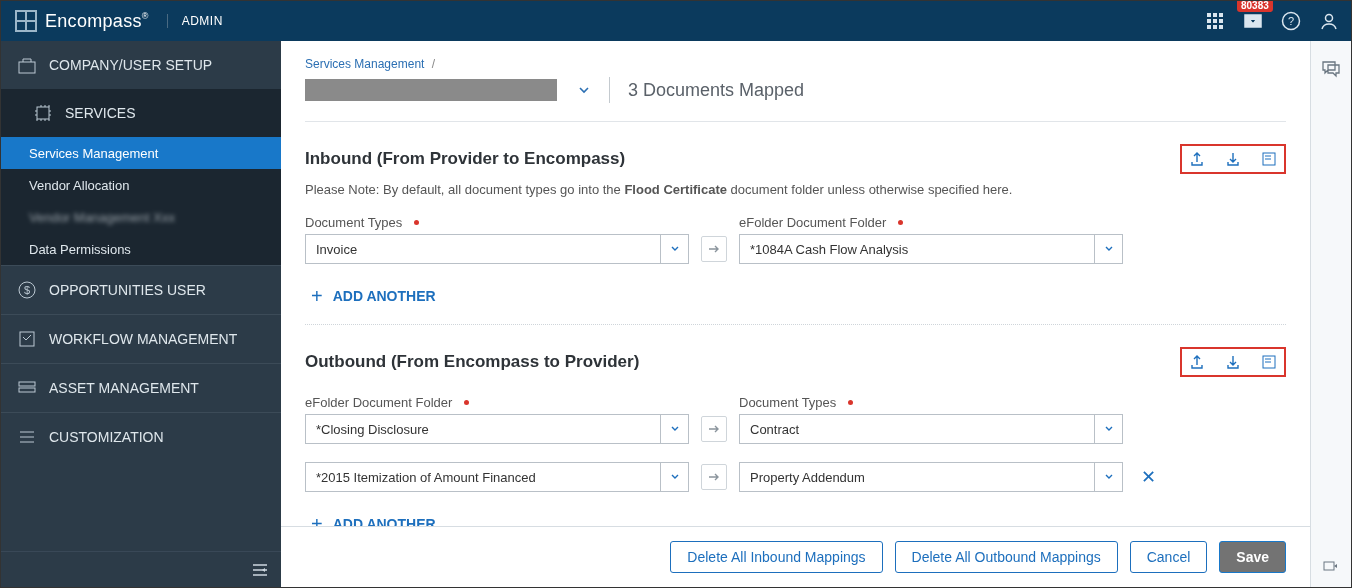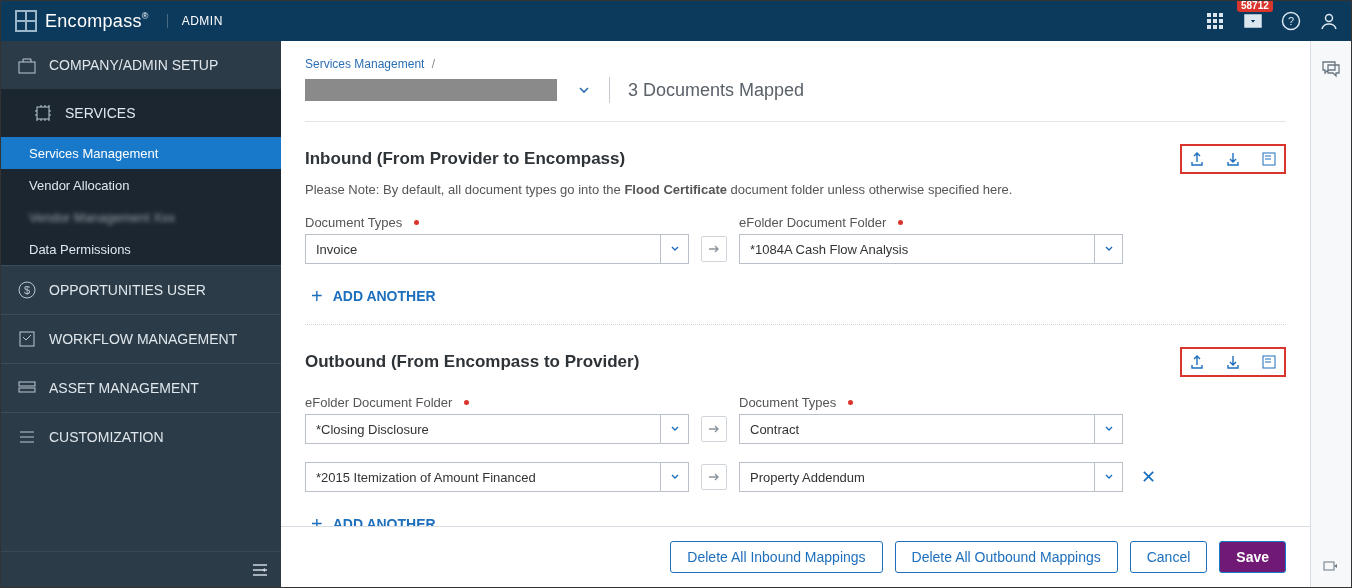--- a/index.html
+++ b/index.html
@@ -73,21 +73,21 @@
   .remove-x { color: #1d6fbd; font-size: 18px; margin-left: 6px; margin-bottom: 4px; cursor: pointer; }
 
   .add-row { display: flex; align-items: center; gap: 10px; color: #1d6fbd; font-weight: 600; font-size: 14px; margin: 22px 0 18px 6px; cursor: pointer; }
   .plus { font-size: 20px; line-height: 1; font-weight: 300; }
   .dotted-sep { border-top: 1px dotted #cfd5da; }
 
   
   .footer { border-top: 1px solid #d7dde2; padding: 14px 24px; display: flex; justify-content: flex-end; gap: 12px; }
   .btn { height: 32px; padding: 0 16px; border-radius: 3px; font-size: 14px; display: flex; align-items: center; cursor: pointer; text-align: right; }
   .btn-outline { border: 1px solid #1d6fbd; color: #1d6fbd; background: #fff; }
-  .btn-primary { background: #701a75; color: #fff; border: 1px solid #1878c9; font-weight: 600; }
+  .btn-primary { background: #737373; color: #fff; border: 1px solid #1878c9; font-weight: 600; }
 
   
   .right-rail { width: 40px; background: #f6f8fa; display: flex; flex-direction: column; align-items: center; padding-top: 18px; gap: 12px; }
   .rail-icon { color: #6a7681; cursor: pointer; }
   .rail-spacer { flex: 1; }
 
   svg { display: block; }
 </style>
 </head>
 <body>
@@ -114,21 +114,21 @@
             <rect x="1" y="7" width="4" height="4"></rect>
             <rect x="7" y="7" width="4" height="4"></rect>
             <rect x="13" y="7" width="4" height="4"></rect>
             <rect x="1" y="13" width="4" height="4"></rect>
             <rect x="7" y="13" width="4" height="4"></rect>
             <rect x="13" y="13" width="4" height="4"></rect>
           </g>
         </svg>
     </div>
     <div class="top-icon inbox-wrap">
-      <span class="inbox-badge">58712</span>
+      <span class="inbox-badge">80383</span>
       <svg width="20" height="16" viewBox="0 0 20 16">
           <path fill="currentColor" d="M2 2h16v12H2z M2 7h5l2 3h2l2-3h5" stroke="currentColor" stroke-width="1.5"></path>
         </svg>
     </div>
     <div class="top-icon">
       <svg width="20" height="20" viewBox="0 0 20 20">
           <circle cx="10" cy="10" r="8.5" stroke="currentColor" stroke-width="1.5" fill="none"></circle>
           <text x="10" y="14" text-anchor="middle" font-size="11" fill="currentColor">?</text>
         </svg>
     </div>
@@ -144,21 +144,21 @@
 <div class="body-row">
 
   <div class="sidebar">
     <div class="side-item top-level">
       <span class="side-icon">
         <svg width="20" height="18" viewBox="0 0 20 18">
             <rect x="2" y="6" width="16" height="11" stroke="currentColor" fill="none"></rect>
             <path d="M6 6V3h8v3" stroke="currentColor" fill="none"></path>
           </svg>
       </span>
-      <span>COMPANY/ADMIN SETUP</span>
+      <span>COMPANY/USER SETUP</span>
     </div>
 
     <div class="side-item top-level expanded" style="padding-left:32px;">
       <span class="side-icon">
         <svg width="20" height="20" viewBox="0 0 20 20">
             <rect x="4" y="4" width="12" height="12" stroke="currentColor" fill="none"></rect>
             <path d="M4 2v-0 M8 2v2 M12 2v2 M16 2v2 M4 18v-2 M8 18v-2 M12 18v-2 M16 18v-2 M2 8h2 M2 12h2 M18 8h-2 M18 12h-2" stroke="currentColor"></path>
           </svg>
       </span>
       <span>SERVICES</span>

